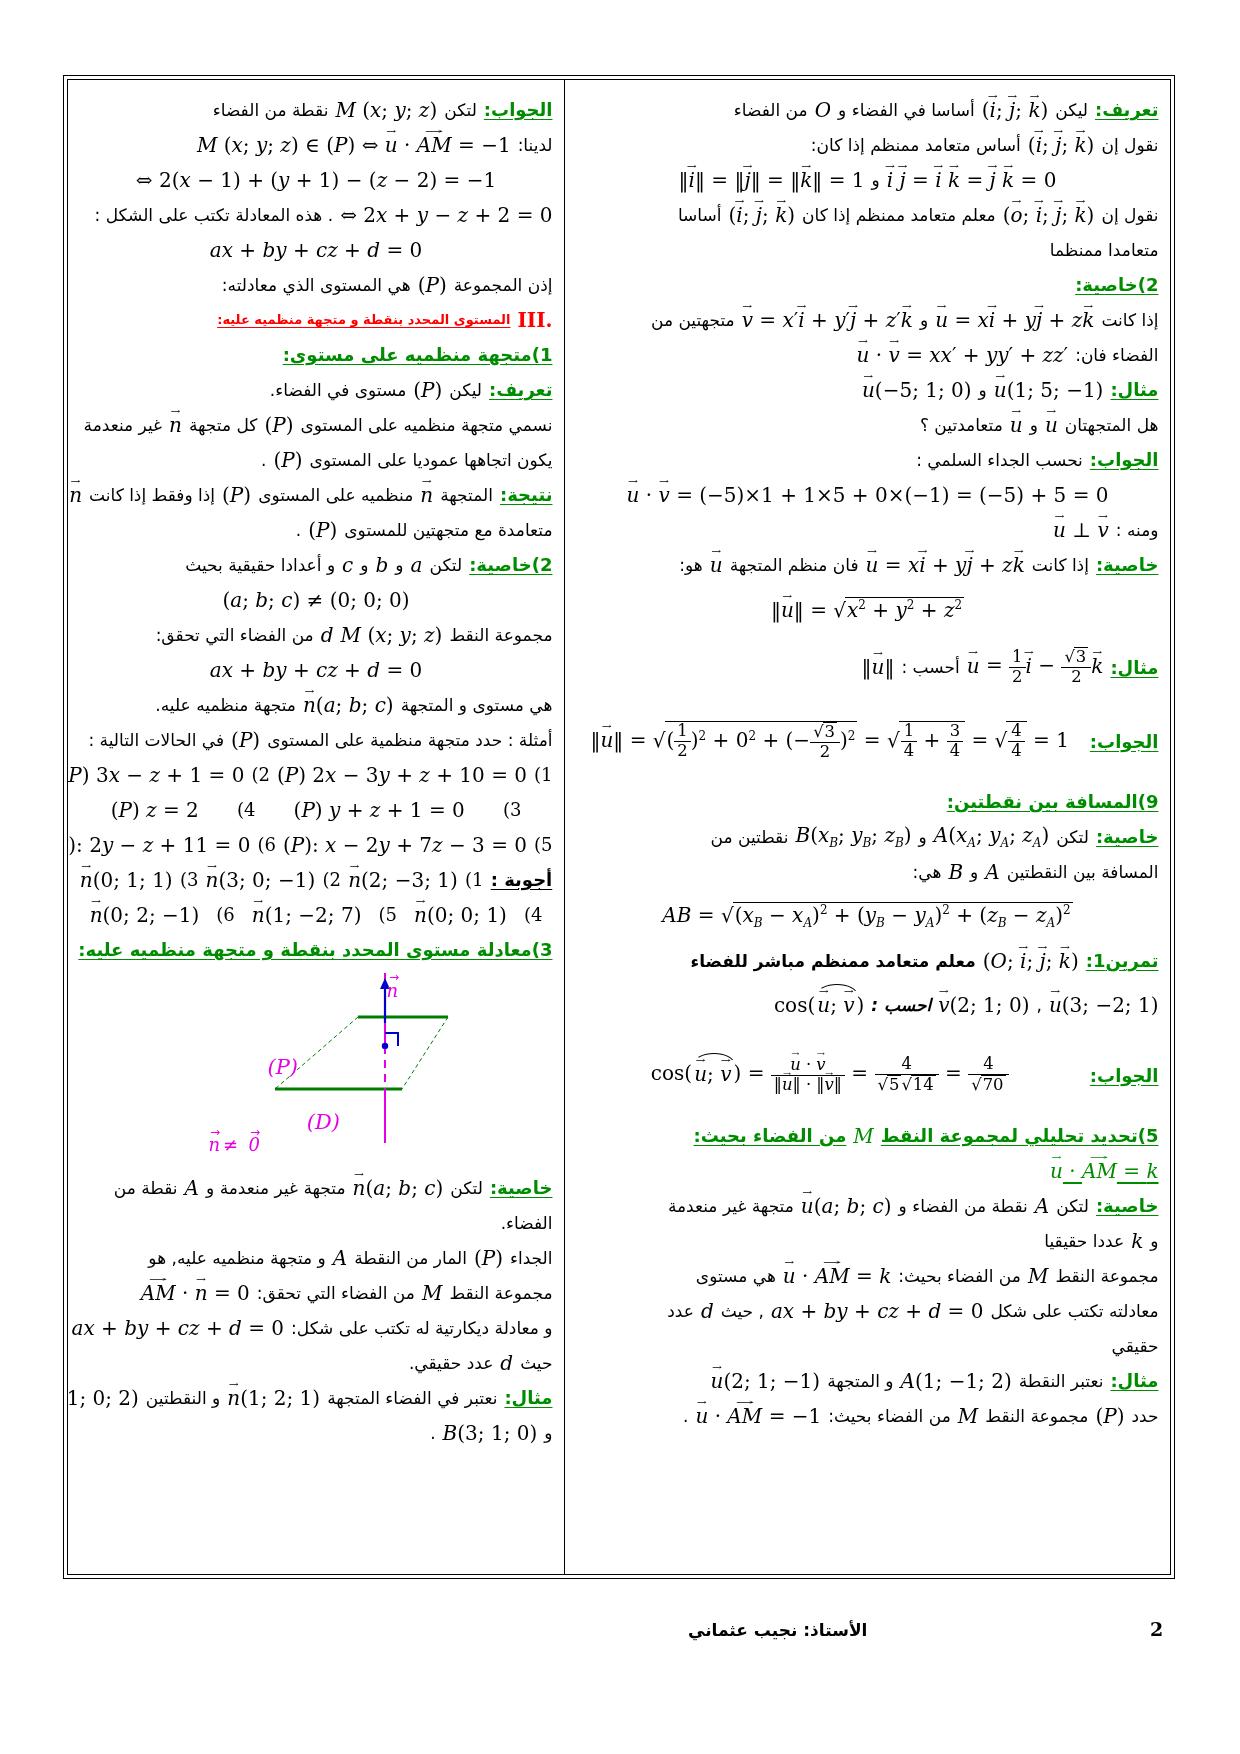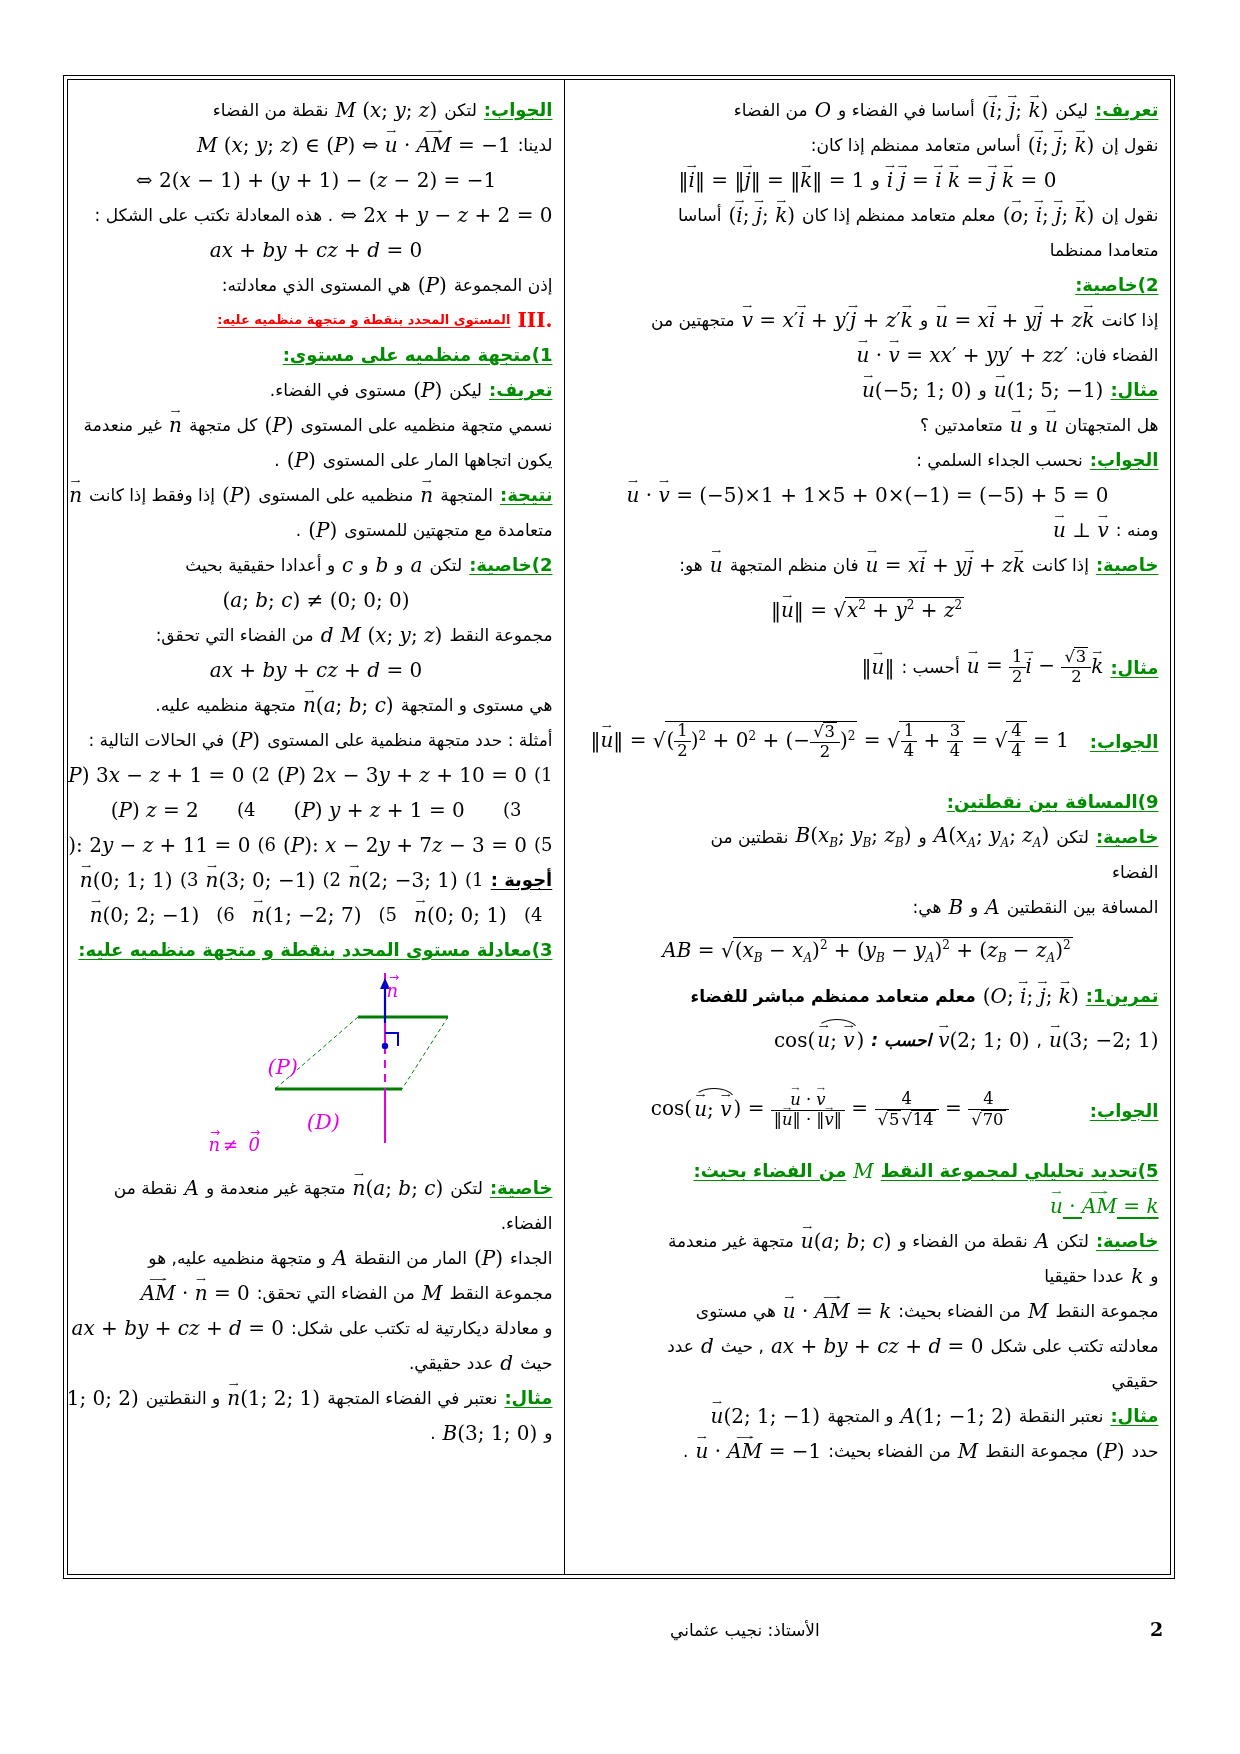--- a/index.html
+++ b/index.html
@@ -39,21 +39,21 @@
   .f .d{padding:0 3px;}
   .sq{display:inline-block;white-space:nowrap;}
   .sq::before{content:"√";font-style:normal;letter-spacing:-1px;}
   .sq .r{display:inline-block;border-top:1.3px solid #000;padding:0 2px;}
   .hat{position:relative;display:inline-block;padding:0 2px;}
   .hat::before{content:"";position:absolute;top:-0.45em;left:4%;width:92%;height:0.4em;border:1.5px solid transparent;border-top:1.5px solid #000;border-radius:50% 50% 0 0 / 100% 100% 0 0;}
   .diagram-wrap{width:100%;display:flex;justify-content:center;padding:4px 0;}
   .dP{fill:var(--magenta);font-family:"DejaVu Serif",serif;font-style:italic;font-size:21px;}
   .dPs{fill:var(--magenta);font-family:"DejaVu Serif",serif;font-style:italic;font-size:18px;}
   .da{fill:var(--magenta);font-size:12px;}
-  .footer-teacher{position:absolute;left:670px;top:1620px;font-size:17px;font-weight:normal;direction:rtl;}
+  .footer-teacher{position:absolute;left:688px;top:1620px;font-size:17px;font-weight:bold;direction:rtl;}
   .page-num{position:absolute;left:1150px;top:1618px;font-size:19px;font-weight:bold;font-family:"DejaVu Serif",serif;}
   :root{--green:#008c00;--red:#ff0000;--magenta:#e500e5;--blue:#0000cc;--dgreen:#007d00;}
 </style>
 </head>
 <body>
 
 <div class="frame-outer">
   <div class="frame-inner">
     <div class="col col-right">
         <div class="line">
@@ -169,23 +169,20 @@
         </div>
         <div class="line">
           <span class="sg gh">خاصية:</span>
           <span class="sg ar">لتكن</span>
           <span class="sg m"><i>A</i>(<i>x<sub>A</sub></i>; <i>y<sub>A</sub></i>; <i>z<sub>A</sub></i>)</span>
           <span class="sg ar">و</span>
           <span class="sg m"><i>B</i>(<i>x<sub>B</sub></i>; <i>y<sub>B</sub></i>; <i>z<sub>B</sub></i>)</span>
           <span class="sg ar">نقطتين من</span>
         </div>
         <div class="line">
-          <span class="sg ar">الفضاء</span>
-        </div>
-        <div class="line">
           <span class="sg ar">المسافة بين النقطتين</span>
           <span class="sg m"><i>A</i></span>
           <span class="sg ar">و</span>
           <span class="sg m"><i>B</i></span>
           <span class="sg ar">هي:</span>
         </div>
         <div class="line c t1">
           <span class="sg m"><i>AB</i> = <span class="sq"><span class="r">(<i>x<sub>B</sub></i> − <i>x<sub>A</sub></i>)<sup>2</sup> + (<i>y<sub>B</sub></i> − <i>y<sub>A</sub></i>)<sup>2</sup> + (<i>z<sub>B</sub></i> − <i>z<sub>A</sub></i>)<sup>2</sup></span></span></span>
         </div>
         <div class="line">
@@ -308,21 +305,21 @@
           <span class="sg ar">مستوى في الفضاء.</span>
         </div>
         <div class="line">
           <span class="sg ar">نسمي متجهة منظميه على المستوى</span>
           <span class="sg m">(<i>P</i>)</span>
           <span class="sg ar">كل متجهة</span>
           <span class="sg m"><i class="v">n</i></span>
           <span class="sg ar">غير منعدمة</span>
         </div>
         <div class="line">
-          <span class="sg ar">يكون اتجاهها المار على المستوى</span>
+          <span class="sg ar">يكون اتجاهها عموديا على المستوى</span>
           <span class="sg m">(<i>P</i>)</span>
           <span class="sg ar">.</span>
         </div>
         <div class="line">
           <span class="sg gh">نتيجة:</span>
           <span class="sg ar">المتجهة</span>
           <span class="sg m"><i class="v">n</i></span>
           <span class="sg ar">منظميه على المستوى</span>
           <span class="sg m">(<i>P</i>)</span>
           <span class="sg ar">إذا وفقط إذا كانت</span>

